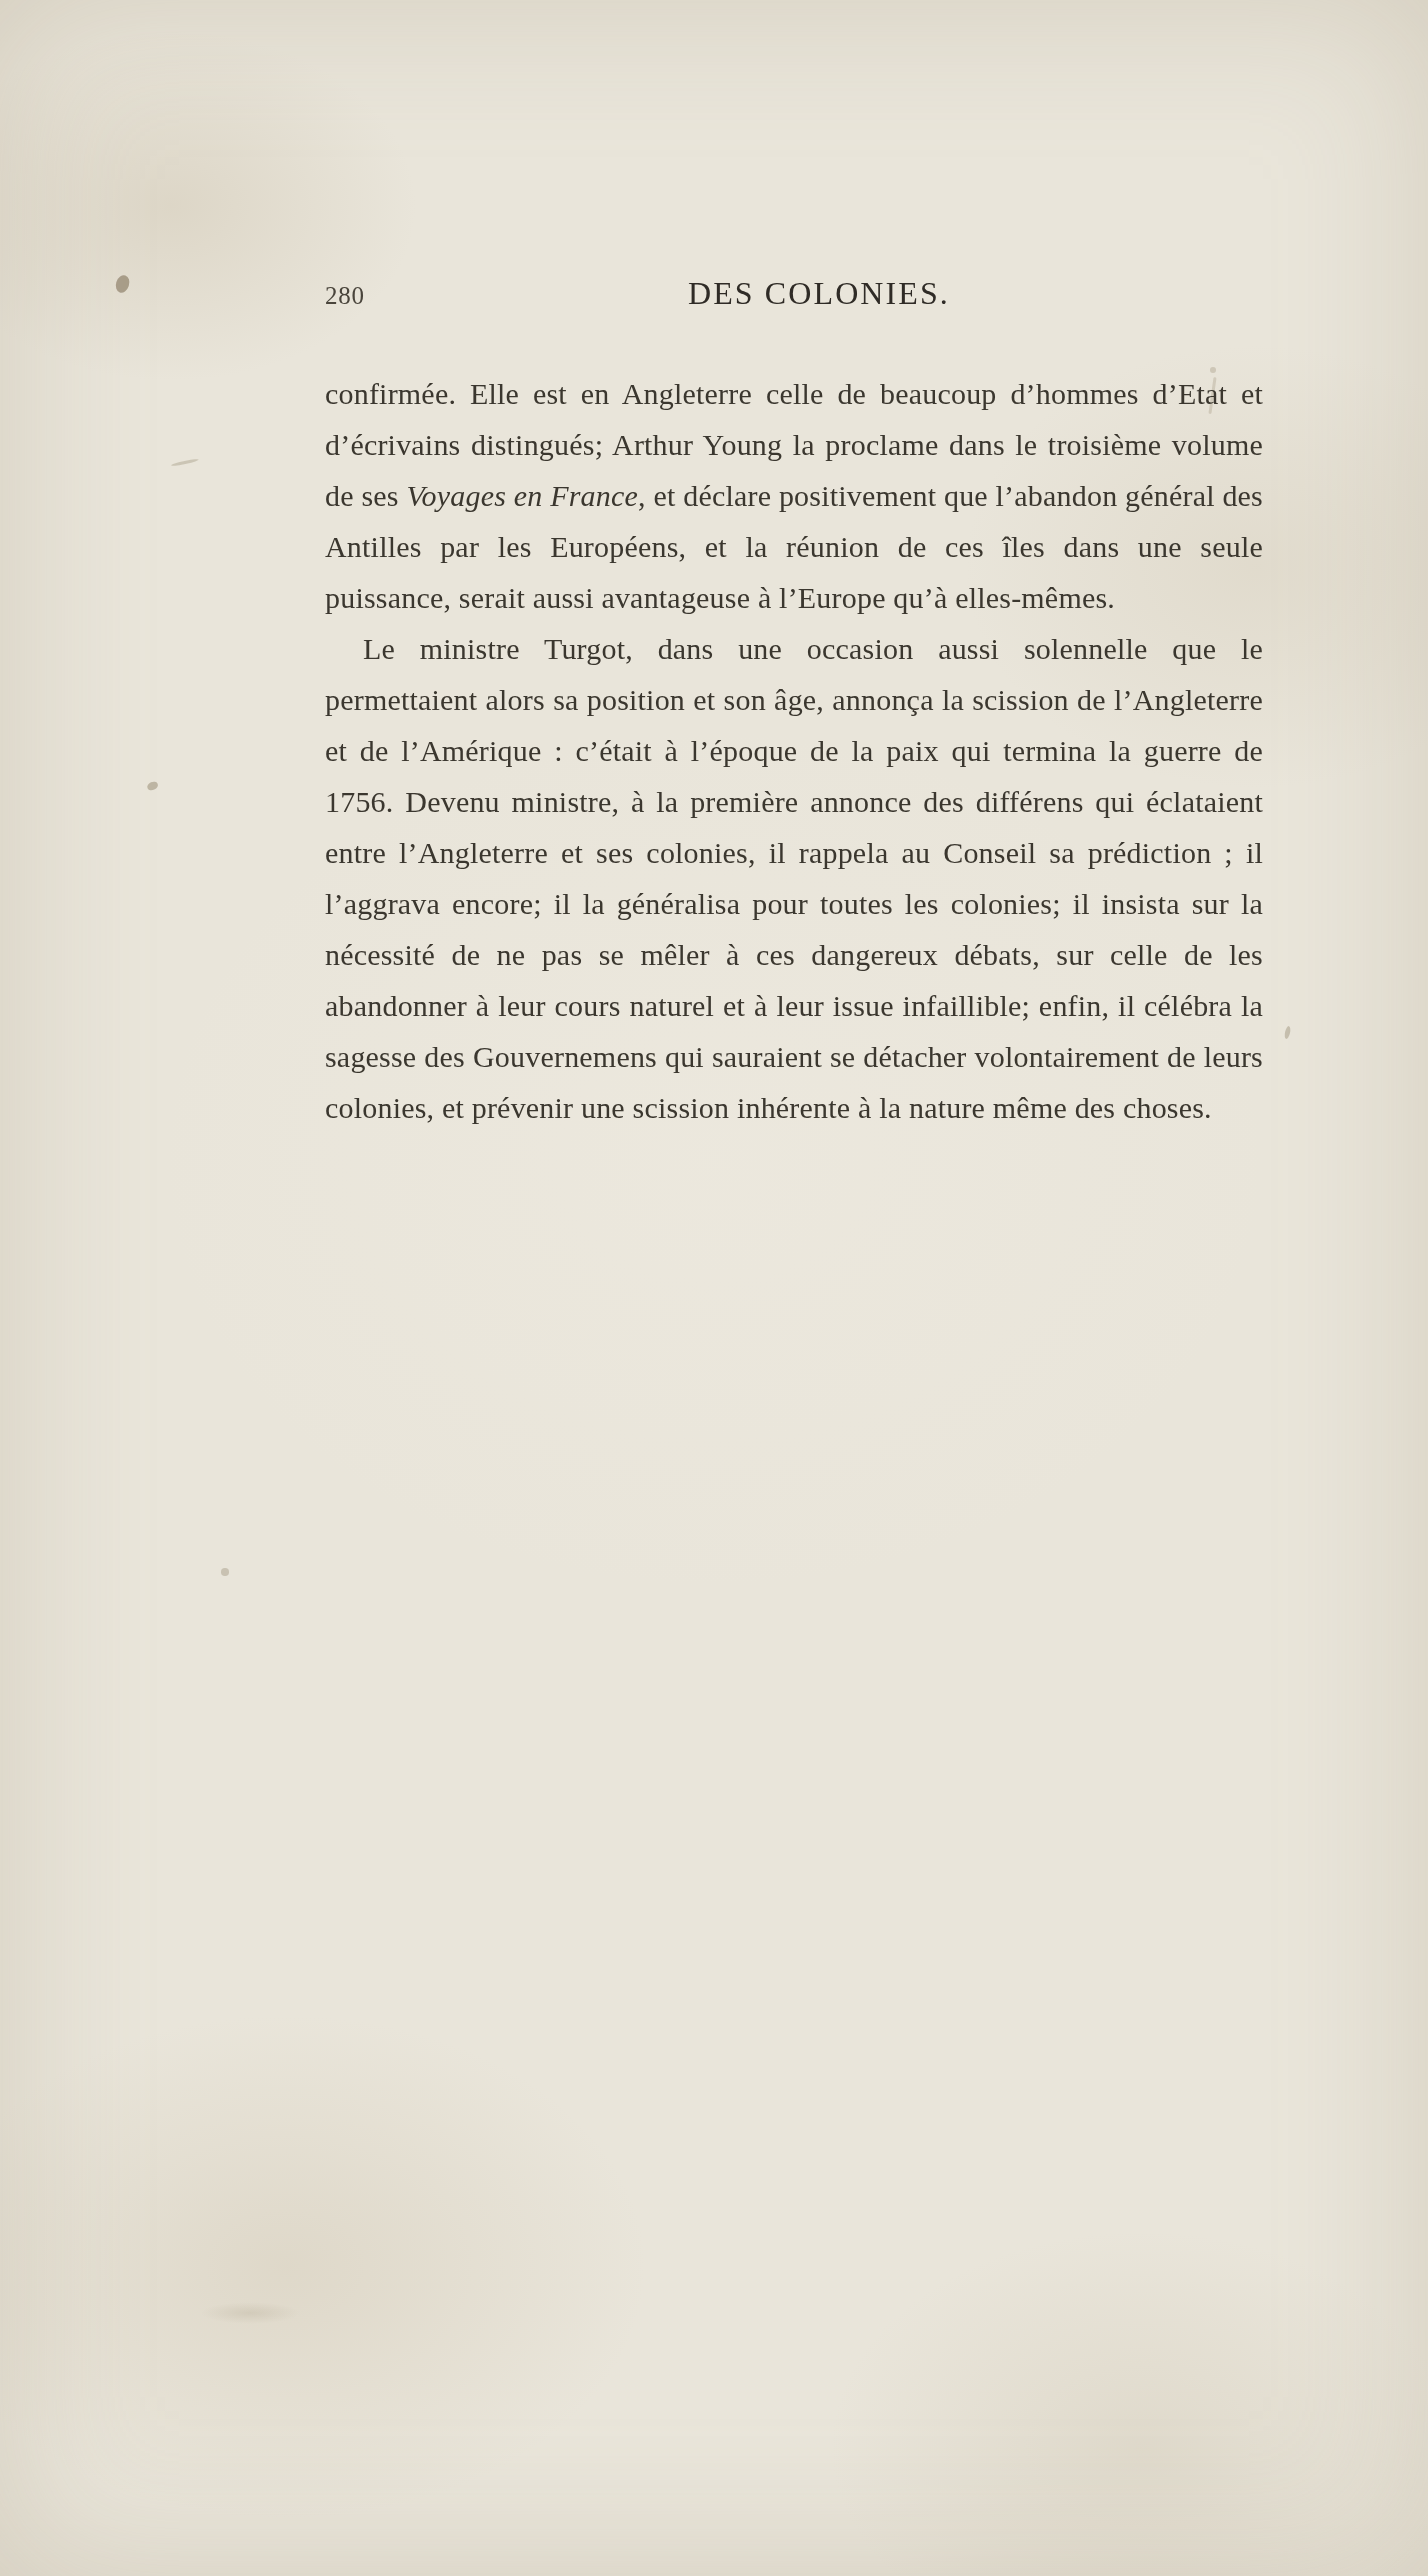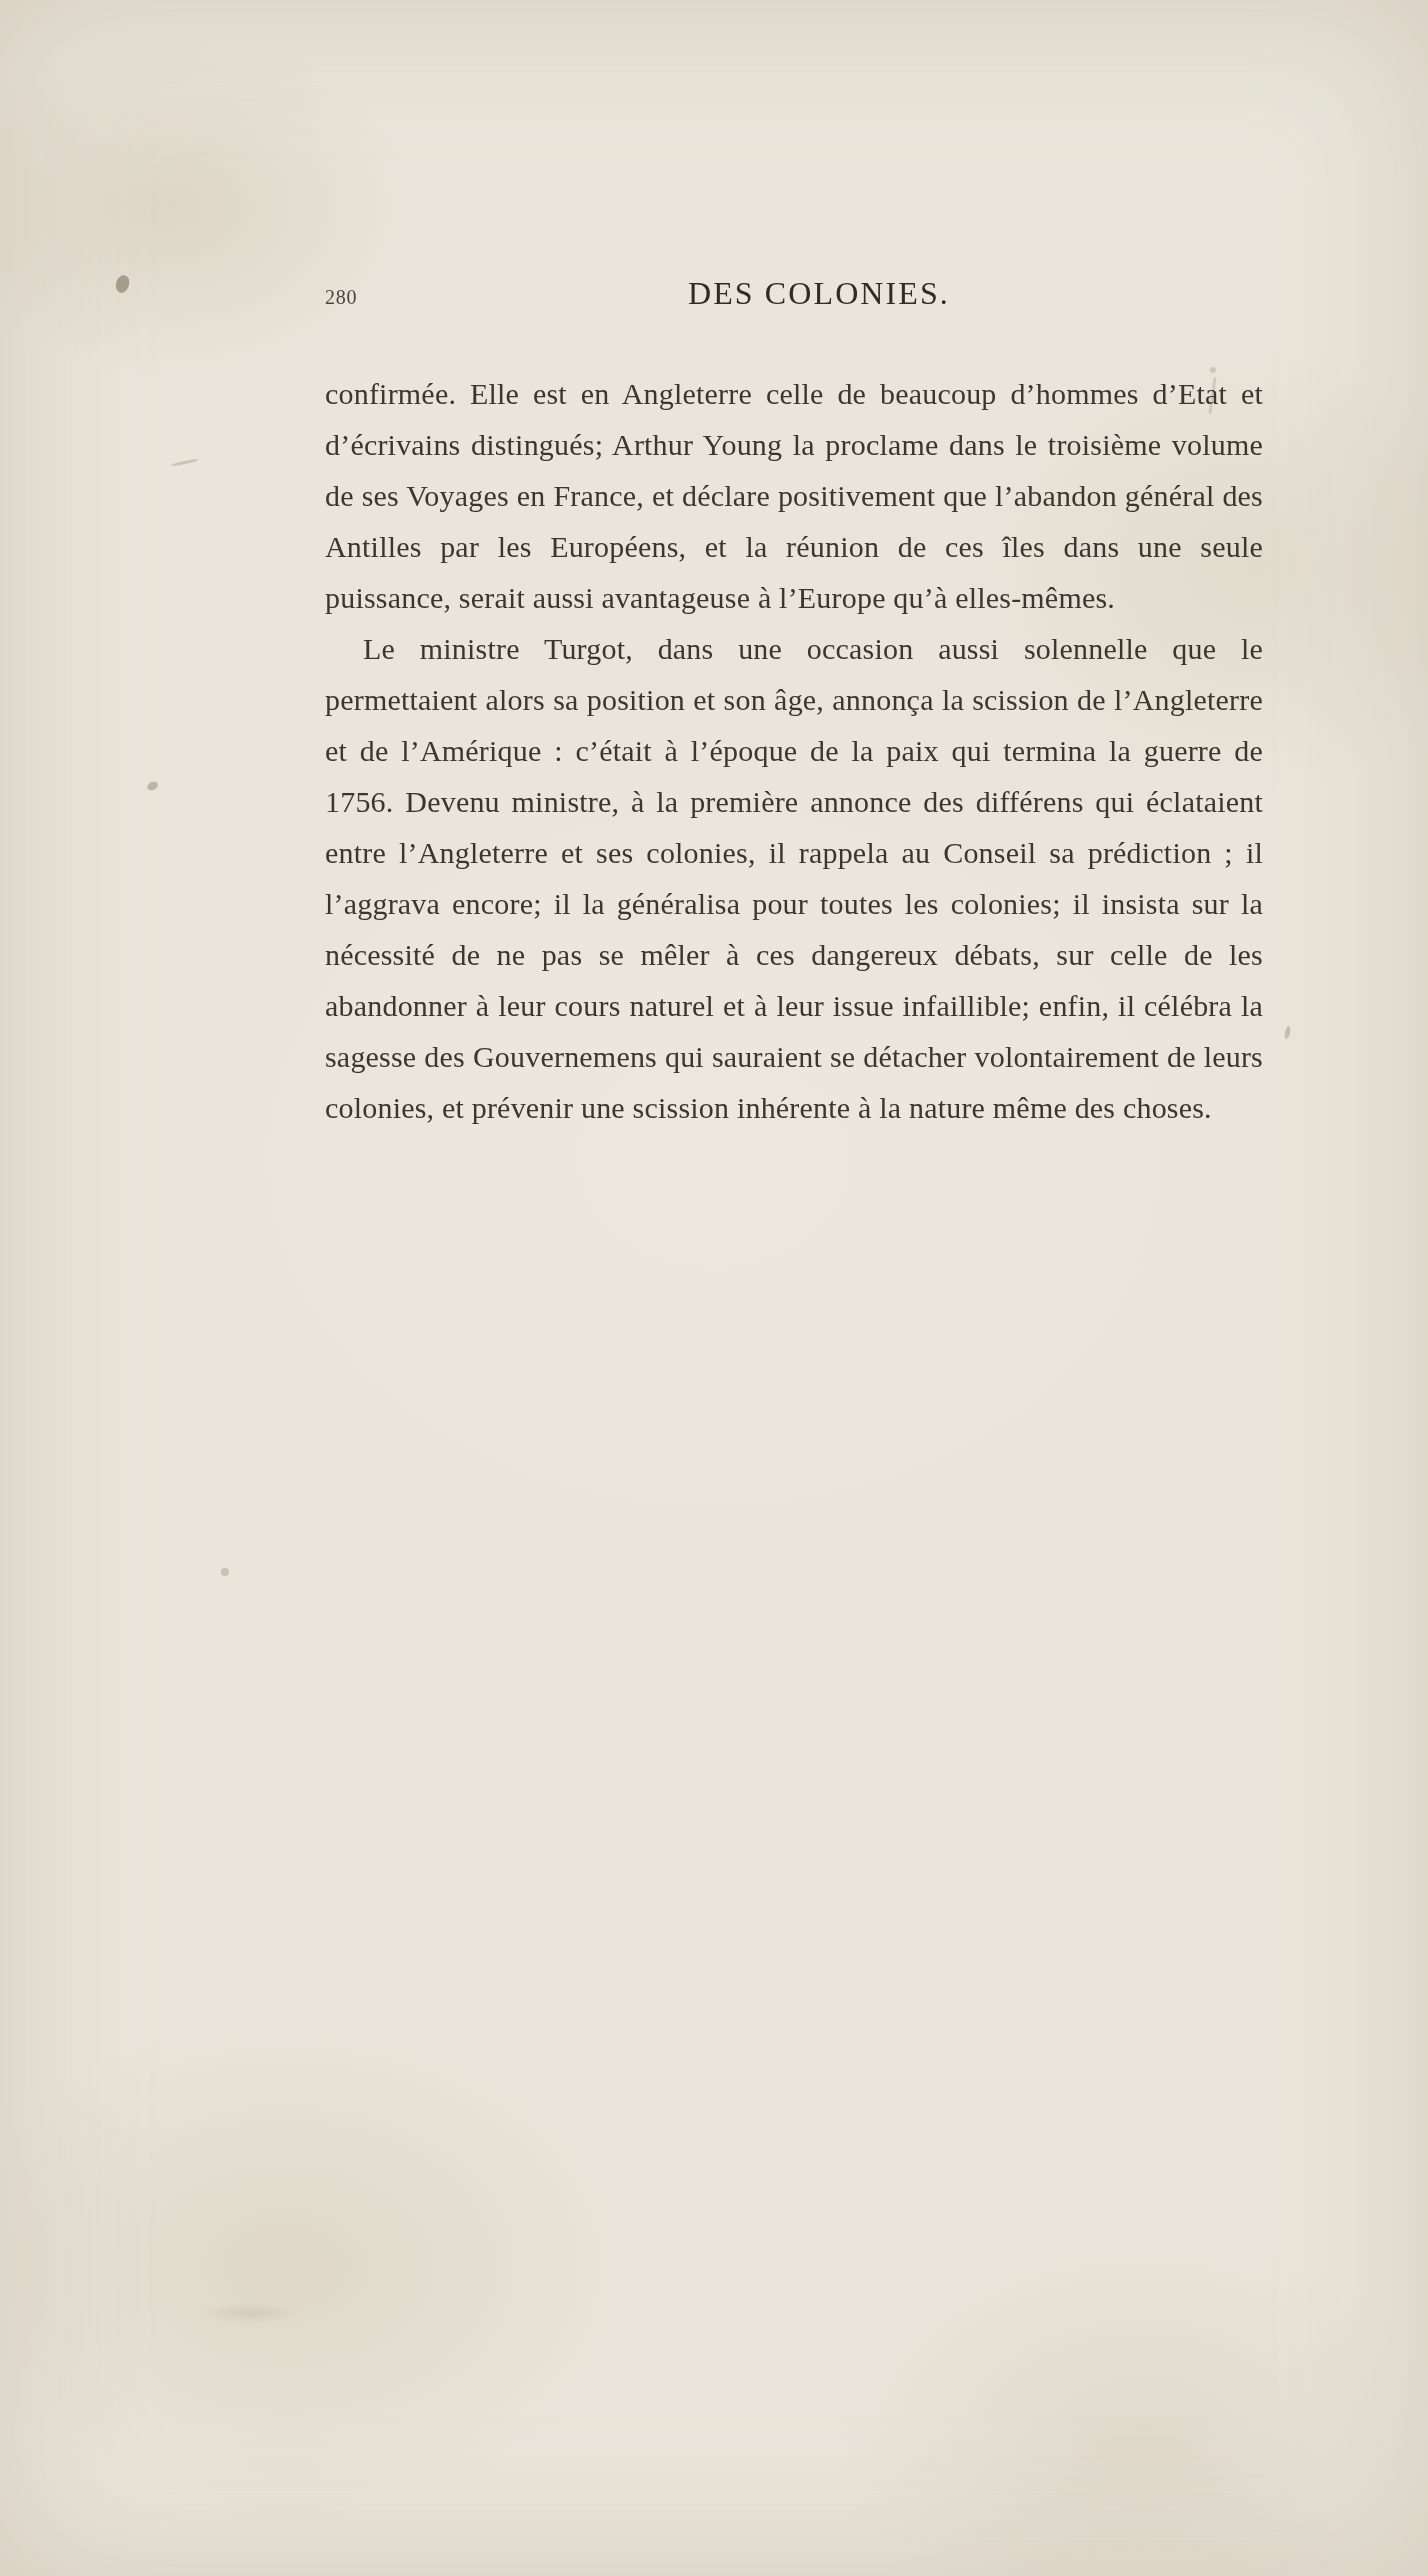--- a/index.html
+++ b/index.html
@@ -50,21 +50,21 @@
     width: 938px;
   }
 
   .header-row {
     display: flex;
     align-items: baseline;
     height: 50px;
     margin-bottom: 43px;
   }
   .folio {
-    font-size: 20px;
+    font-size: 25px;
     letter-spacing: 0.8px;
     color: #4a453c;
     width: 125px;
     font-family: "Liberation Serif", serif;
   }
   .running-head {
     flex: 1;
     text-align: center;
     font-size: 32px;
     letter-spacing: 2.1px;
@@ -80,20 +80,21 @@
     color: #3b372f;
     letter-spacing: 0.2px;
   }
   .body-text p {
     margin: 0;
   }
   .indent {
     text-indent: 38px;
   }
   .ital {
+    font-style: italic;
   }
 
   
   .speck {
     position: absolute;
     border-radius: 50%;
     background: #a39madd;
     pointer-events: none;
   }
   .speck.s1 { left: 116px; top: 275px; width: 13.3px; height: 18.4px; background: rgba(120,104,78,0.55); transform: rotate(18deg); }

